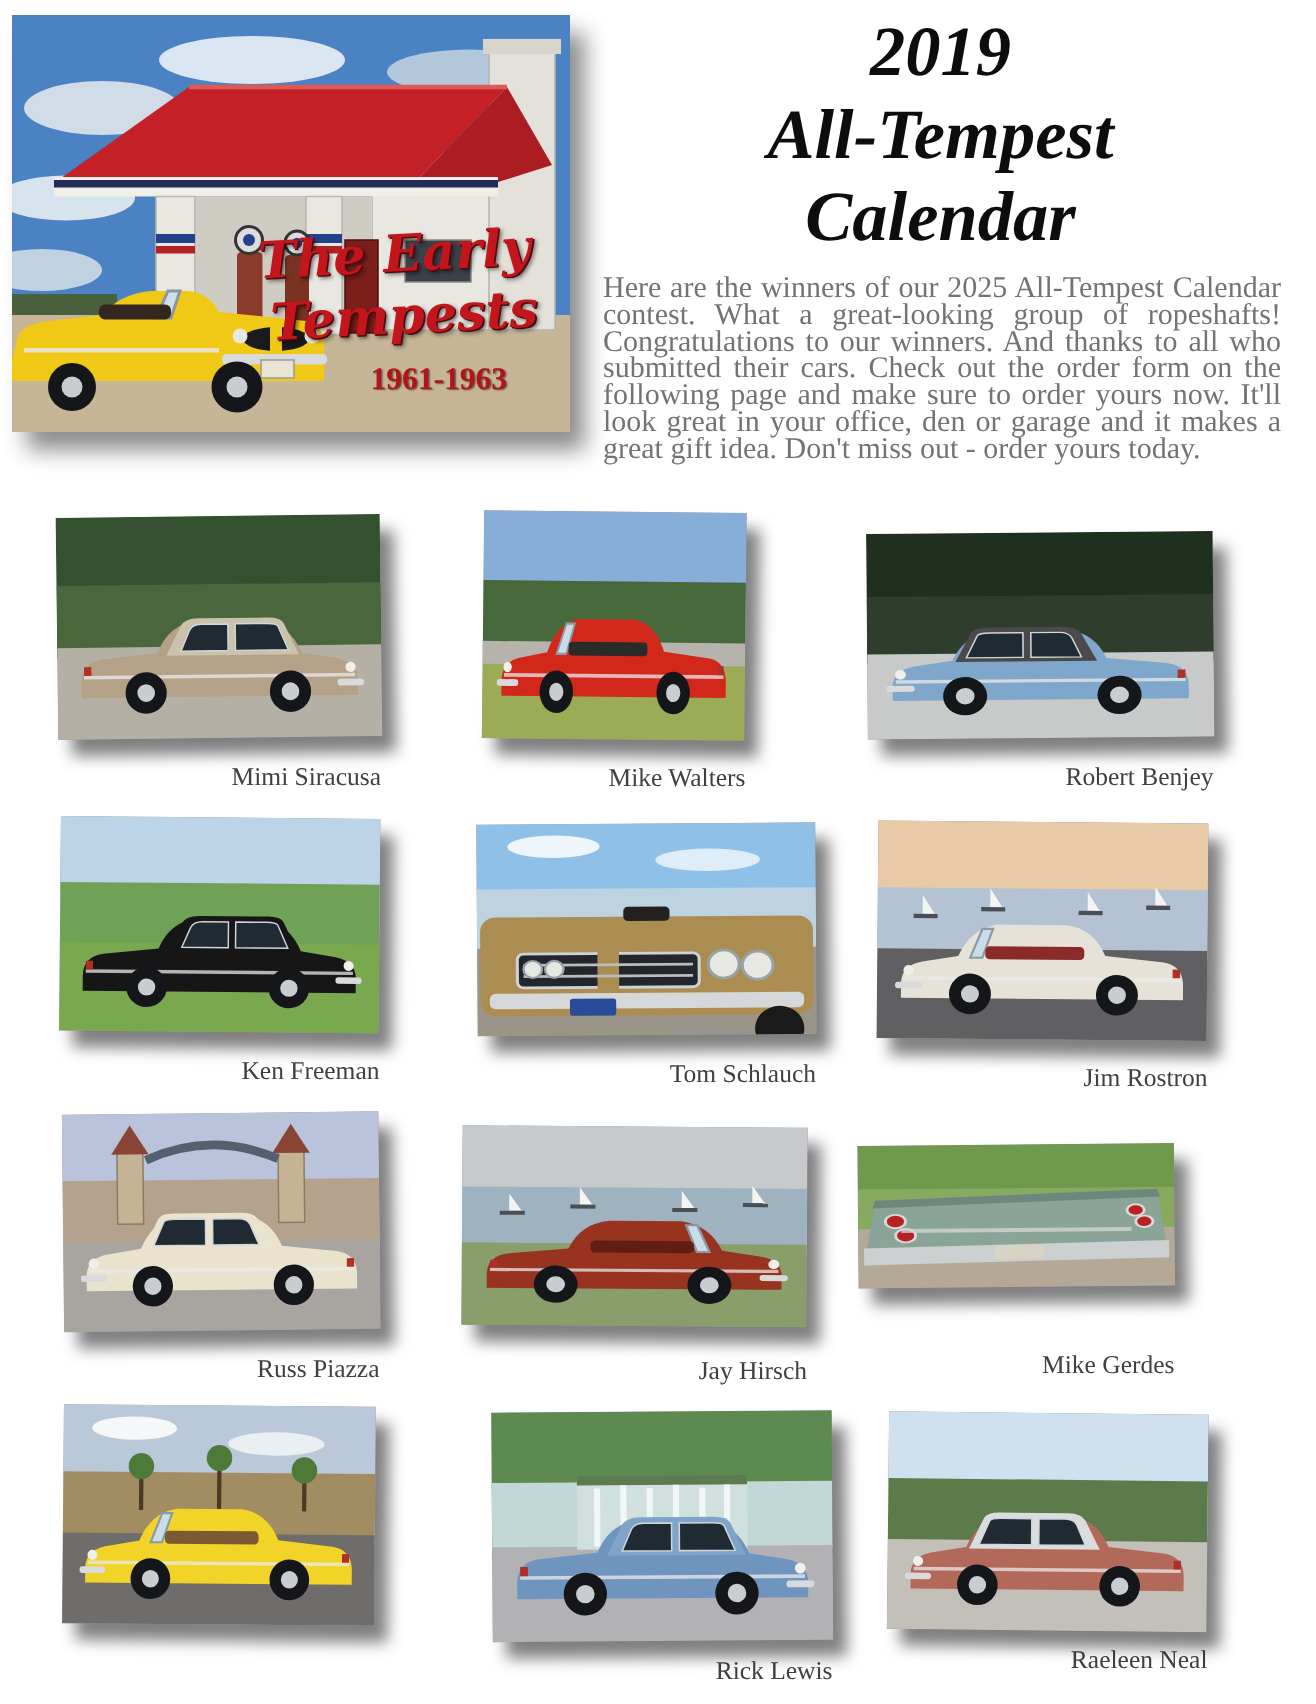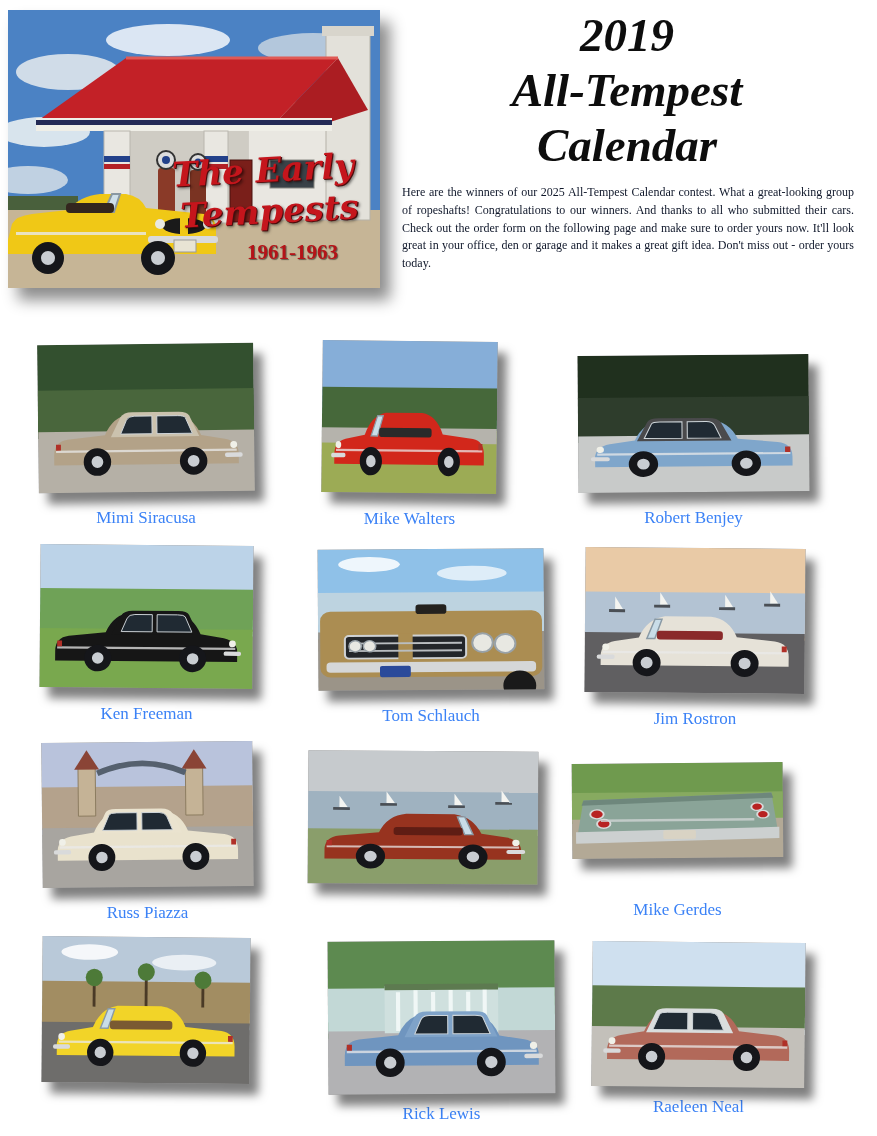--- a/index.html
+++ b/index.html
@@ -16,27 +16,27 @@
   .cover .l1{left:150px;top:140px;width:210px;font-size:34px;transform:rotate(-3deg);}
   .cover .l2{left:163px;top:181px;width:197px;font-size:34px;transform:rotate(-3deg);}
   .cover .years{position:absolute;left:190px;top:230px;width:140px;text-align:right;
          font-weight:bold;font-size:21px;color:#b51318;text-shadow:1px 1px 1px rgba(0,0,0,.5);}
 
   
   .title{position:absolute;left:396px;top:8px;width:462px;margin:0;text-align:center;
          font-weight:bold;font-style:italic;font-size:47px;line-height:55px;color:#0d0d0d;}
   .title span{display:block;}
   .intro{position:absolute;left:402px;top:184px;width:452px;margin:0;
-         font-size:12px;line-height:17.8px;text-align:justify;color:#0f172a;}
+         font-size:20px;line-height:17.8px;text-align:justify;color:#737373;}
 
   
   figure.cell{position:absolute;margin:0;}
   .photo{box-shadow:9px 11px 10px rgba(0,0,0,.5);background:#999;}
   .photo svg{display:block;width:100%;height:100%;}
-  figcaption{margin-top:16px;text-align:center;font-size:17px;color:#3b82f6;}
+  figcaption{margin-top:16px;text-align:right;font-size:17px;color:#404040;}
 
   .c0{left:38px;top:344px;width:216px}.c0 .photo{width:216px;height:148px;transform:rotate(-0.7deg)}
   .c1{left:322px;top:341px;width:175px}.c1 .photo{width:175px;height:152px;transform:rotate(0.6deg)}
   .c2{left:578px;top:355px;width:231px}.c2 .photo{width:231px;height:137px;transform:rotate(-0.5deg)}
   .c3{left:40px;top:545px;width:213px}.c3 .photo{width:213px;height:143px;transform:rotate(0.5deg)}
   .c4{left:318px;top:549px;width:226px}.c4 .photo{width:226px;height:141px;transform:rotate(-0.4deg)}
   .c5{left:585px;top:548px;width:220px}.c5 .photo{width:220px;height:145px;transform:rotate(0.5deg)}
   .c6{left:42px;top:742px;width:211px}.c6 .photo{width:211px;height:145px;transform:rotate(-0.6deg)}
   .c7{left:308px;top:751px;width:230px}.c7 .photo{width:230px;height:133px;transform:rotate(0.4deg)}
   .c7 figcaption{margin-top:20px}
@@ -314,20 +314,21 @@
             <circle cx="21" cy="103" r="3.5" fill="#f0f0e8"></circle>
             <rect x="12" y="111" width="18" height="4.5" rx="2" fill="#d9dadb"></rect>
             <rect x="197" y="101" width="5" height="6" fill="#b03028"></rect>
             <circle cx="62" cy="119" r="14" fill="#15161a"></circle>
             <circle cx="62" cy="119" r="6" fill="#c9cdd2"></circle>
             <circle cx="160" cy="119" r="14" fill="#15161a"></circle>
             <circle cx="160" cy="119" r="6" fill="#c9cdd2"></circle>
           </g>
         </svg>
       </div>
+    <figcaption>Jay Hirsch</figcaption>
   </figure>
   <figure class="cell c8">
     <div class="photo" title="seafoam-green Tempest rear deck close-up on a gravel path">
         <svg viewBox="0 0 220 150" preserveAspectRatio="none">
           <rect width="220" height="95" fill="#6f9a4e"></rect>
           <rect y="46" width="220" height="44" fill="#87aa60"></rect>
           <rect y="88" width="220" height="62" fill="#b3a996"></rect>
           <polygon points="12,58 208,48 214,104 6,110" fill="#8aa498"></polygon>
           <polygon points="12,58 208,48 210,56 10,66" fill="#6e877c"></polygon>
           <circle cx="26" cy="80" r="7" fill="#b82222" stroke="#d8dada" stroke-width="2"></circle>

